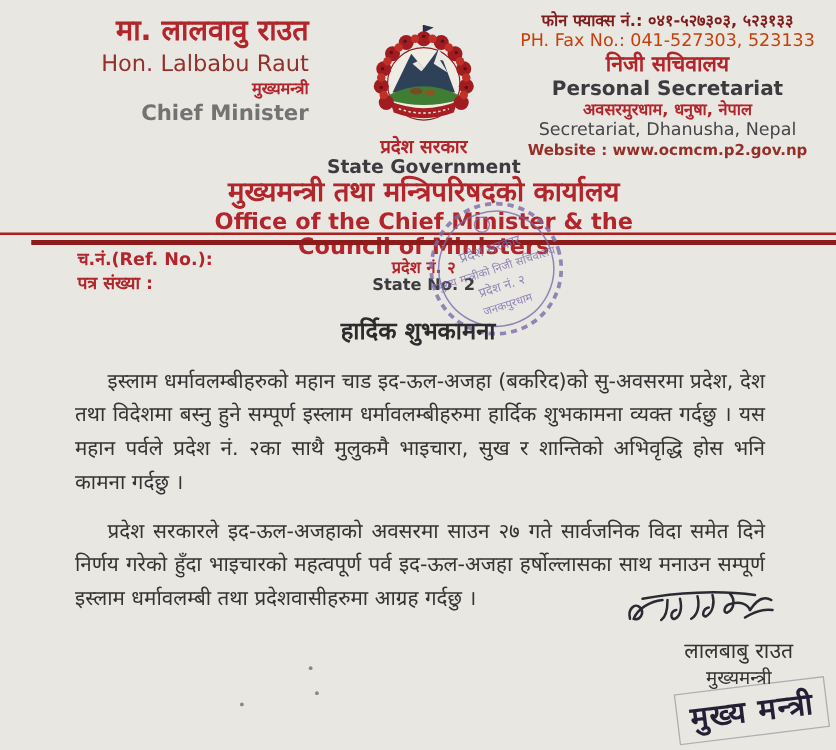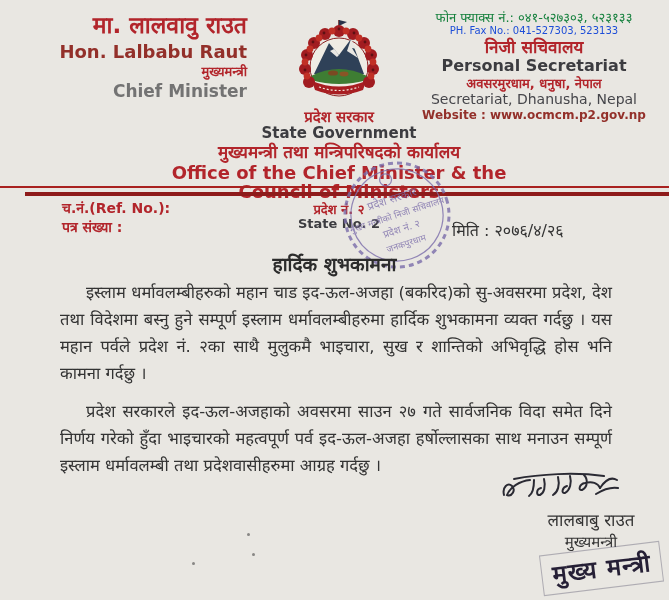--- a/index.html
+++ b/index.html
@@ -5,59 +5,59 @@
   html,body{margin:0;padding:0;background:#cfcdc8;}
   .page{
     position:relative;width:669px;height:600px;margin:0 auto;
     background:#e9e7e2;overflow:hidden;
     font-family:"DejaVu Sans","Liberation Sans",sans-serif;
   }
 
   
   .hdr-left{position:absolute;left:35px;top:13px;width:212px;text-align:right;line-height:1.12;}
   .hdr-left .np-name{font-size:23px;font-weight:bold;color:#b2252b;}
-  .hdr-left .en-name{font-size:18px;font-weight:bold;color:#93302a;margin-top:3px;}
+  .hdr-left .en-name{font-size:18px;font-weight:normal;color:#93302a;margin-top:3px;}
   .hdr-left .np-title{font-size:13px;font-weight:bold;color:#b2252b;margin-top:3px;}
   .hdr-left .en-title{font-size:17px;font-weight:bold;color:#737373;margin-top:3px;}
 
   
   .hdr-right{position:absolute;right:5px;top:10px;width:260px;text-align:center;line-height:1.18;}
-  .hdr-right .l1{font-size:13px;font-weight:normal;color:#15803d;}
-  .hdr-right .l2{font-size:10px;color:#1d4ed8;text-align:center;}
+  .hdr-right .l1{font-size:13px;font-weight:bold;color:#7f1d1d;}
+  .hdr-right .l2{font-size:14px;color:#c2410c;text-align:center;}
   .hdr-right .l3{font-size:17px;font-weight:bold;color:#b2252b;}
   .hdr-right .l4{font-size:16px;font-weight:bold;color:#3c3c40;}
   .hdr-right .l5{font-size:13px;font-weight:bold;color:#b2252b;}
   .hdr-right .l6{font-size:14px;color:#45454a;}
   .hdr-right .l7{font-size:12px;font-weight:bold;color:#93302a;}
 
   .emblem{position:absolute;left:297px;top:18px;width:84px;height:92px;}
 
   
   .hdr-center{position:absolute;left:139px;top:109px;width:400px;text-align:center;line-height:1.08;}
   .hdr-center .gov-np{font-size:15px;font-weight:bold;color:#b2252b;}
   .hdr-center .gov-en{font-size:15px;font-weight:bold;color:#3c3c40;text-align:center;}
-  .hdr-center .office-np{font-size:17px;font-weight:bold;color:#b2252b;margin-top:2px;}
+  .hdr-center .office-np{font-size:22px;font-weight:bold;color:#b2252b;margin-top:2px;}
   .hdr-center .office-en{font-size:18px;font-weight:bold;color:#b2252b;margin-top:1px;}
   .hdr-center .state-np{font-size:13px;font-weight:bold;color:#b2252b;margin-top:1px;}
   .hdr-center .state-en{font-size:13px;font-weight:bold;color:#3c3c40;}
 
   .rule-thin{position:absolute;left:0;top:186px;width:669px;height:2px;background:#a92220;}
   .rule-thick{position:absolute;left:25px;top:192px;width:644px;height:4px;background:#8e1b1b;}
 
   .ref-block{position:absolute;left:62px;top:199px;font-size:14px;font-weight:bold;color:#b2252b;line-height:19px;}
   .date-line{position:absolute;left:452px;top:219px;font-size:16px;color:#333;}
 
   .round-stamp{position:absolute;left:336px;top:156px;width:122px;height:118px;opacity:.8;}
 
   .letter-heading{position:absolute;left:0;top:251px;width:669px;text-align:center;
     font-size:19px;font-weight:bold;color:#2c2c2c;}
 
   .body-text{position:absolute;left:60px;top:279px;width:552px;font-size:16.5px;
     line-height:27px;color:#333;text-align:justify;}
-  .body-text p{margin:0 0 11px 0;text-indent:26px;}
+  .body-text p{margin:12px 0 11px 0;text-indent:26px;}
 
   .sig-svg{position:absolute;left:500px;top:469px;width:120px;height:42px;}
   .sig-name{position:absolute;left:515px;top:508px;width:152px;text-align:center;font-size:17px;color:#333;}
   .sig-title{position:absolute;left:515px;top:531px;width:152px;text-align:center;font-size:15px;color:#333;}
   .cm-stamp{position:absolute;left:541px;top:548px;transform:rotate(-7deg);
     font-size:24px;font-weight:bold;color:#251f35;letter-spacing:1px;
     border:1px solid rgba(40,35,70,.3);padding:2px 10px 4px 10px;white-space:nowrap;}
 
   .speck{position:absolute;width:3px;height:3px;background:rgba(40,40,40,.5);border-radius:50%;}
 </style>
@@ -151,21 +151,20 @@
     <div class="state-en">State No. 2</div>
   </div>
 
   <div class="rule-thin"></div>
   <div class="rule-thick"></div>
 
   <div class="ref-block">
     <div>च.नं.(Ref. No.):</div>
     <div>पत्र संख्या :</div>
   </div>
-  <div class="date-line">मिति : २०७६/४/२६</div>
 
   <svg class="round-stamp" viewBox="0 0 122 118">
     <g transform="rotate(-18 61 59)" stroke="#7b6daa" fill="none">
       <circle cx="61" cy="59" r="52" stroke-width="3" stroke-dasharray="5 4"></circle>
       <circle cx="61" cy="59" r="46" stroke-width="1.2"></circle>
       <circle cx="61" cy="22" r="6" stroke-width="1.2"></circle>
     </g>
     <g transform="rotate(-18 61 59)" fill="#7b6daa" font-family="DejaVu Sans, sans-serif" text-anchor="middle">
       <text x="61" y="46" font-size="11" id="stamp-l1">प्रदेश सरकार</text>
       <text x="61" y="62" font-size="9" id="stamp-l2">मुख्य मन्त्रीको निजी सचिवालय</text>

